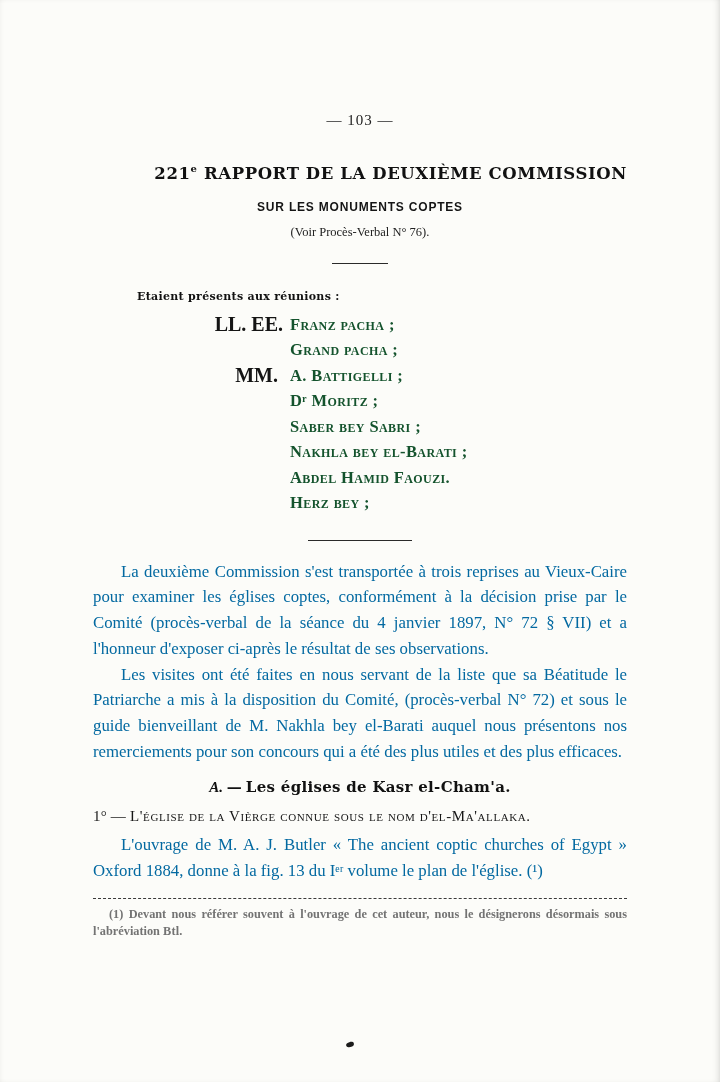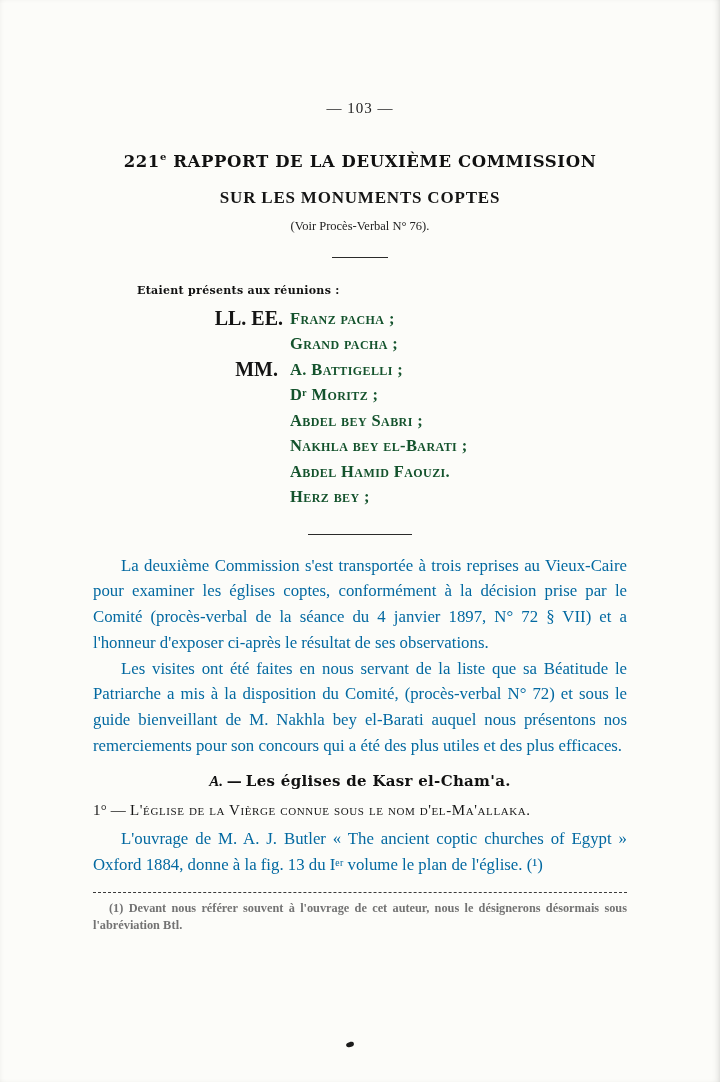--- a/index.html
+++ b/index.html
@@ -9,44 +9,44 @@
     height:1082px;
     margin:0 auto;
     background:#fcfcf9;
     overflow:hidden;
     box-shadow: inset -5px 0 10px -7px rgba(0,0,0,.30), inset 3px 0 8px -7px rgba(0,0,0,.18);
     color:#1a1a1a;
     font-family:"Liberation Serif","DejaVu Serif",serif;
   }
   .content {
     width:534px;
-    margin:4px auto;
+    margin:16px auto;
     padding-top:96px;
   }
   .page-number {
     text-align:center;
     font-size:15px;
     letter-spacing:1px;
     color:#222;
   }
   .title {
     margin:34px 0 0 0;
-    text-align:center;
+    text-align:right;
     font-family:"DejaVu Serif","Liberation Serif",serif;
     font-size:16.5px;
     font-weight:bold;
     letter-spacing:0.6px;
     color:#111;
   }
   .title sup { font-size:10px; }
   .subtitle {
     margin-top:17px;
     text-align:center;
-    font-family:Liberation Serif, serif;
-    font-size:17px;
+    font-family:Liberation Sans, sans-serif;
+    font-size:12px;
     font-weight:bold;
     letter-spacing:0.8px;
     color:#151515;
   }
   .reference {
     margin-top:11px;
     text-align:center;
     font-size:12.5px;
     color:#222;
   }
@@ -161,21 +161,21 @@
       <div class="att-row">
         <span class="att-prefix">MM. </span>
         <span class="att-name">A. Battigelli ;</span>
       </div>
       <div class="att-row">
         <span class="att-prefix"></span>
         <span class="att-name">Dʳ Moritz ;</span>
       </div>
       <div class="att-row">
         <span class="att-prefix"></span>
-        <span class="att-name">Abdel bey Sabri ;</span>
+        <span class="att-name">Saber bey Sabri ;</span>
       </div>
       <div class="att-row">
         <span class="att-prefix"></span>
         <span class="att-name">Nakhla bey el-Barati ;</span>
       </div>
       <div class="att-row">
         <span class="att-prefix"></span>
         <span class="att-name">Abdel Hamid Faouzi.</span>
       </div>
       <div class="att-row">

